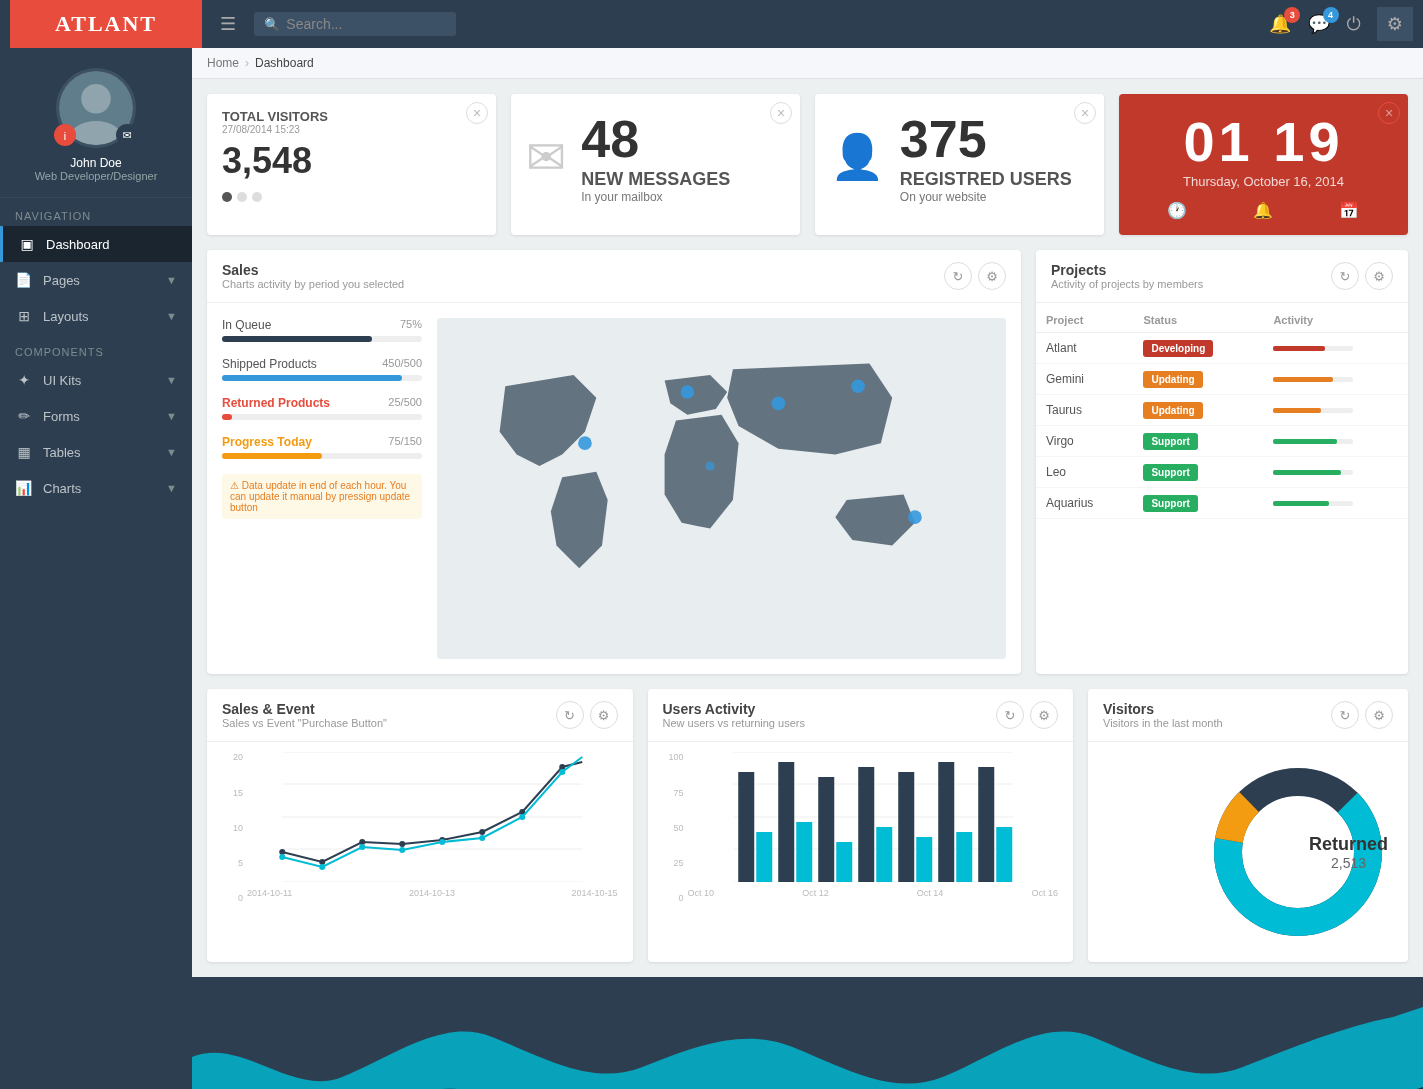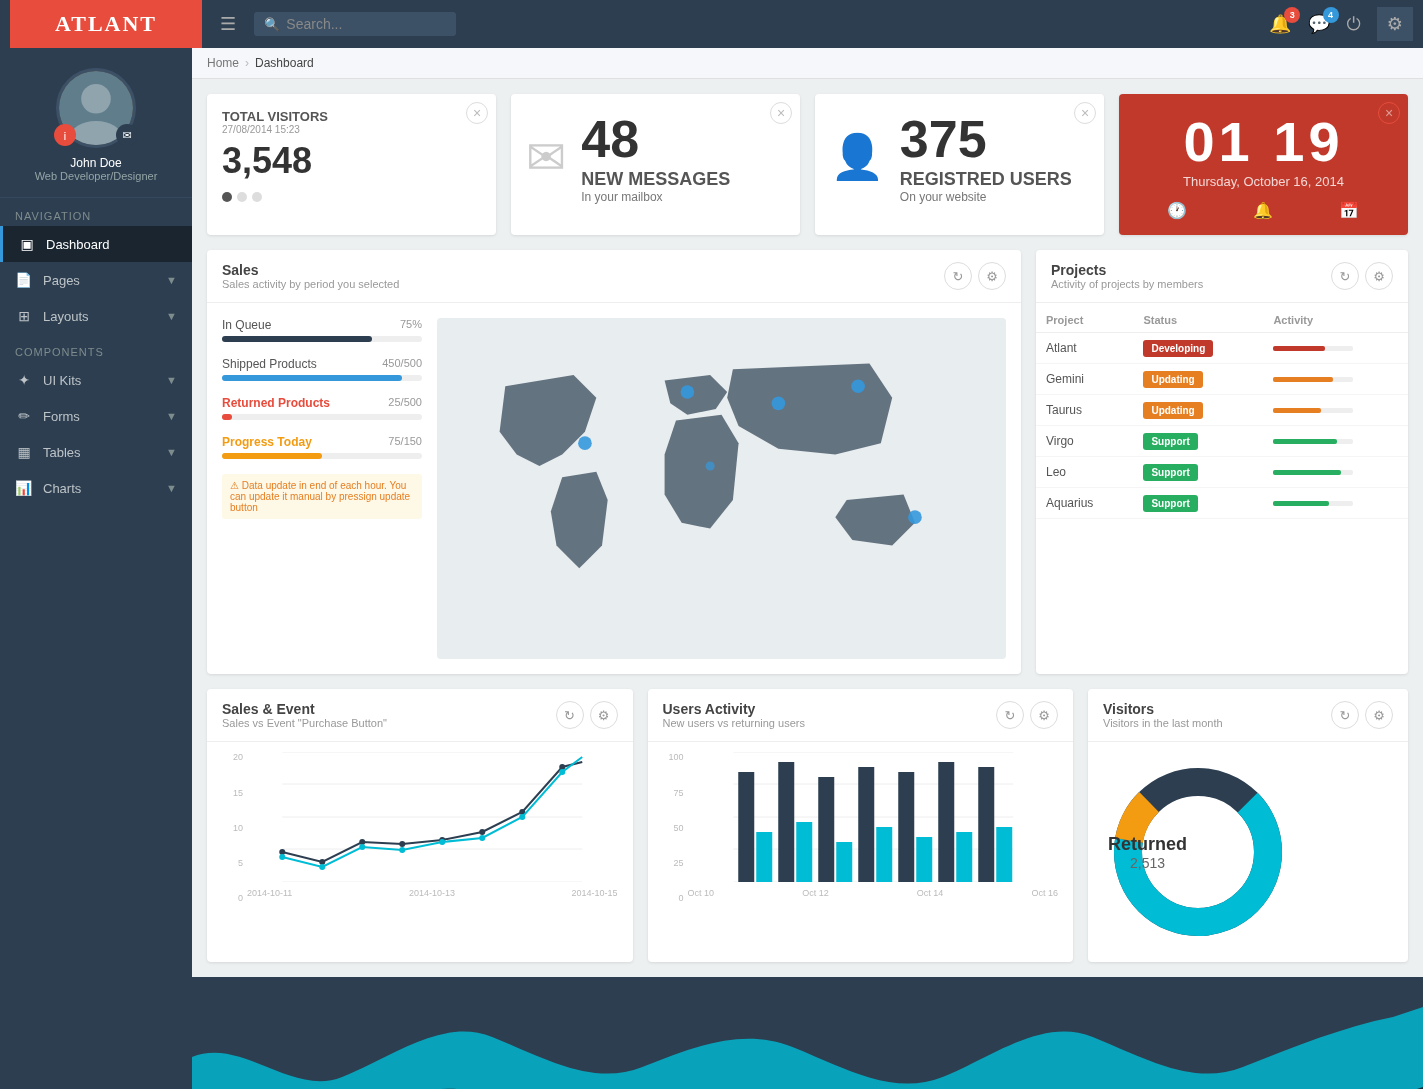--- a/index.html
+++ b/index.html
@@ -125,21 +125,21 @@
     
     .line-chart-area { padding: 10px 15px 5px; }
     .chart-container { display: flex; }
     .chart-y { width: 25px; display: flex; flex-direction: column; justify-content: space-between; font-size: 9px; color: #bbb; text-align: right; padding-right: 4px; }
     .chart-svg-area { flex: 1; }
 
     
     .bar-chart-area { padding: 10px 15px 5px; }
 
     
-    .donut-area { display: flex; align-items: center; justify-content: flex-start; padding: 20px; position: relative; }
+    .donut-area { display: flex; align-items: center; justify-content: flex-end; padding: 20px; position: relative; }
     .donut-center { position: absolute; text-align: center; }
     .donut-center-label { font-size: 18px; font-weight: bold; color: #333; }
     .donut-center-value { font-size: 14px; color: #666; }
 
     .chart-x-labels { display: flex; justify-content: space-between; font-size: 9px; color: #bbb; padding: 2px 0 5px; }
   </style>
 </head>
 <body>
 
 <div class="topbar">
@@ -289,21 +289,21 @@
         </div>
       </div>
     </div>
 
     <div class="mid-section">
 
       <div class="sales-panel">
         <div class="panel-header">
           <div class="panel-header-text">
             <div class="panel-header-title">Sales</div>
-            <div class="panel-header-subtitle">Sales activity by period you selected</div>
+            <div class="panel-header-subtitle">Charts activity by period you selected</div>
           </div>
           <div class="panel-header-actions">
             <div class="panel-btn">↻</div>
             <div class="panel-btn">⚙</div>
           </div>
         </div>
         <div class="panel-body">
 
           <div class="sales-metrics">
             <div class="metric-row">

